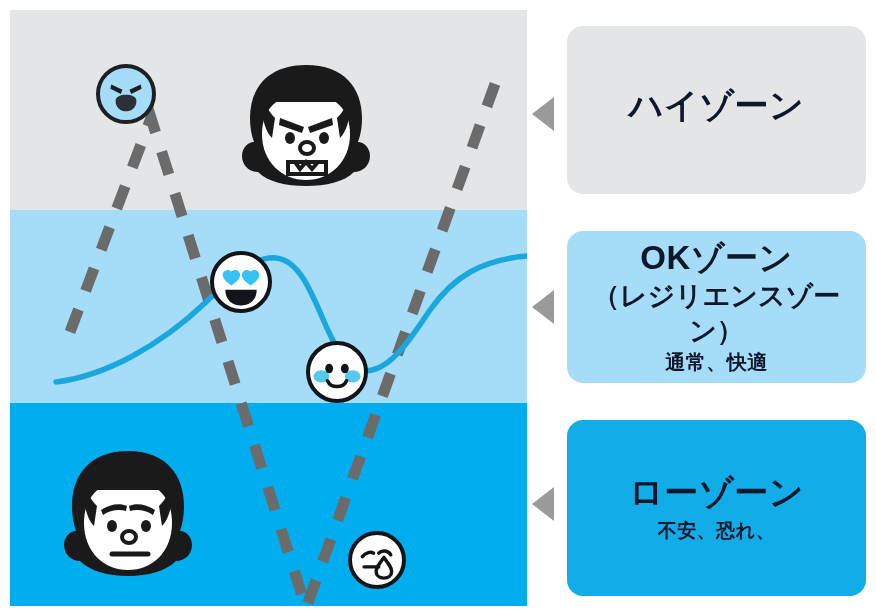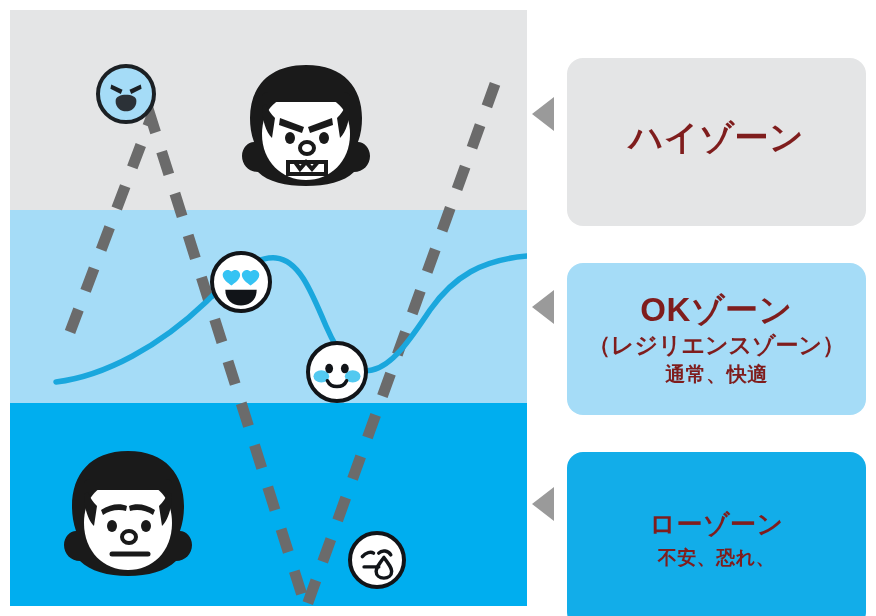--- a/index.html
+++ b/index.html
@@ -100,44 +100,43 @@
     position: absolute;
     left: 567px;
     width: 299px;
     border-radius: 16px;
     box-sizing: border-box;
     display: flex;
     flex-direction: column;
     align-items: center;
     justify-content: center;
     text-align: center;
-    color: #7f1d1d;
-    margin-top: 32px;
+    color: #0f172a;
   }
   #card-high { top: 26px;  height: 168px; background: #e4e5e6; }
   #card-ok   { top: 231px; height: 152px; background: #a5dcf7; }
   #card-low  { top: 420px; height: 176px; background: #12ade9; }
 
   .card-title {
     font-size: 34px;
     font-weight: bold;
     letter-spacing: 0.5px;
     line-height: 1.15;
     margin-bottom: 8px;
   }
   #card-ok .card-title { font-size: 33px; margin-bottom: 2px; }
-  #card-low .card-title { font-size: 26px; margin-bottom: 6px; }
+  #card-low .card-title { font-size: 34px; margin-bottom: 6px; }
 
   .card-sub {
     font-size: 22px;
     font-weight: bold;
     line-height: 1.3;
     letter-spacing: 0.5px;
   }
-  #card-ok .card-sub-paren { font-size: 23px; font-weight: bold; line-height: 1.3; }
+  #card-ok .card-sub-paren { font-size: 27px; font-weight: bold; line-height: 1.3; }
   #card-ok .card-sub { font-size: 20px; font-family: Liberation Serif, serif; }
   #card-low .card-sub { font-size: 19px; line-height: 1.32; }
 </style>
 </head>
 <body>
 
 <div id="root">
 
   <div id="chart-panel">
 

